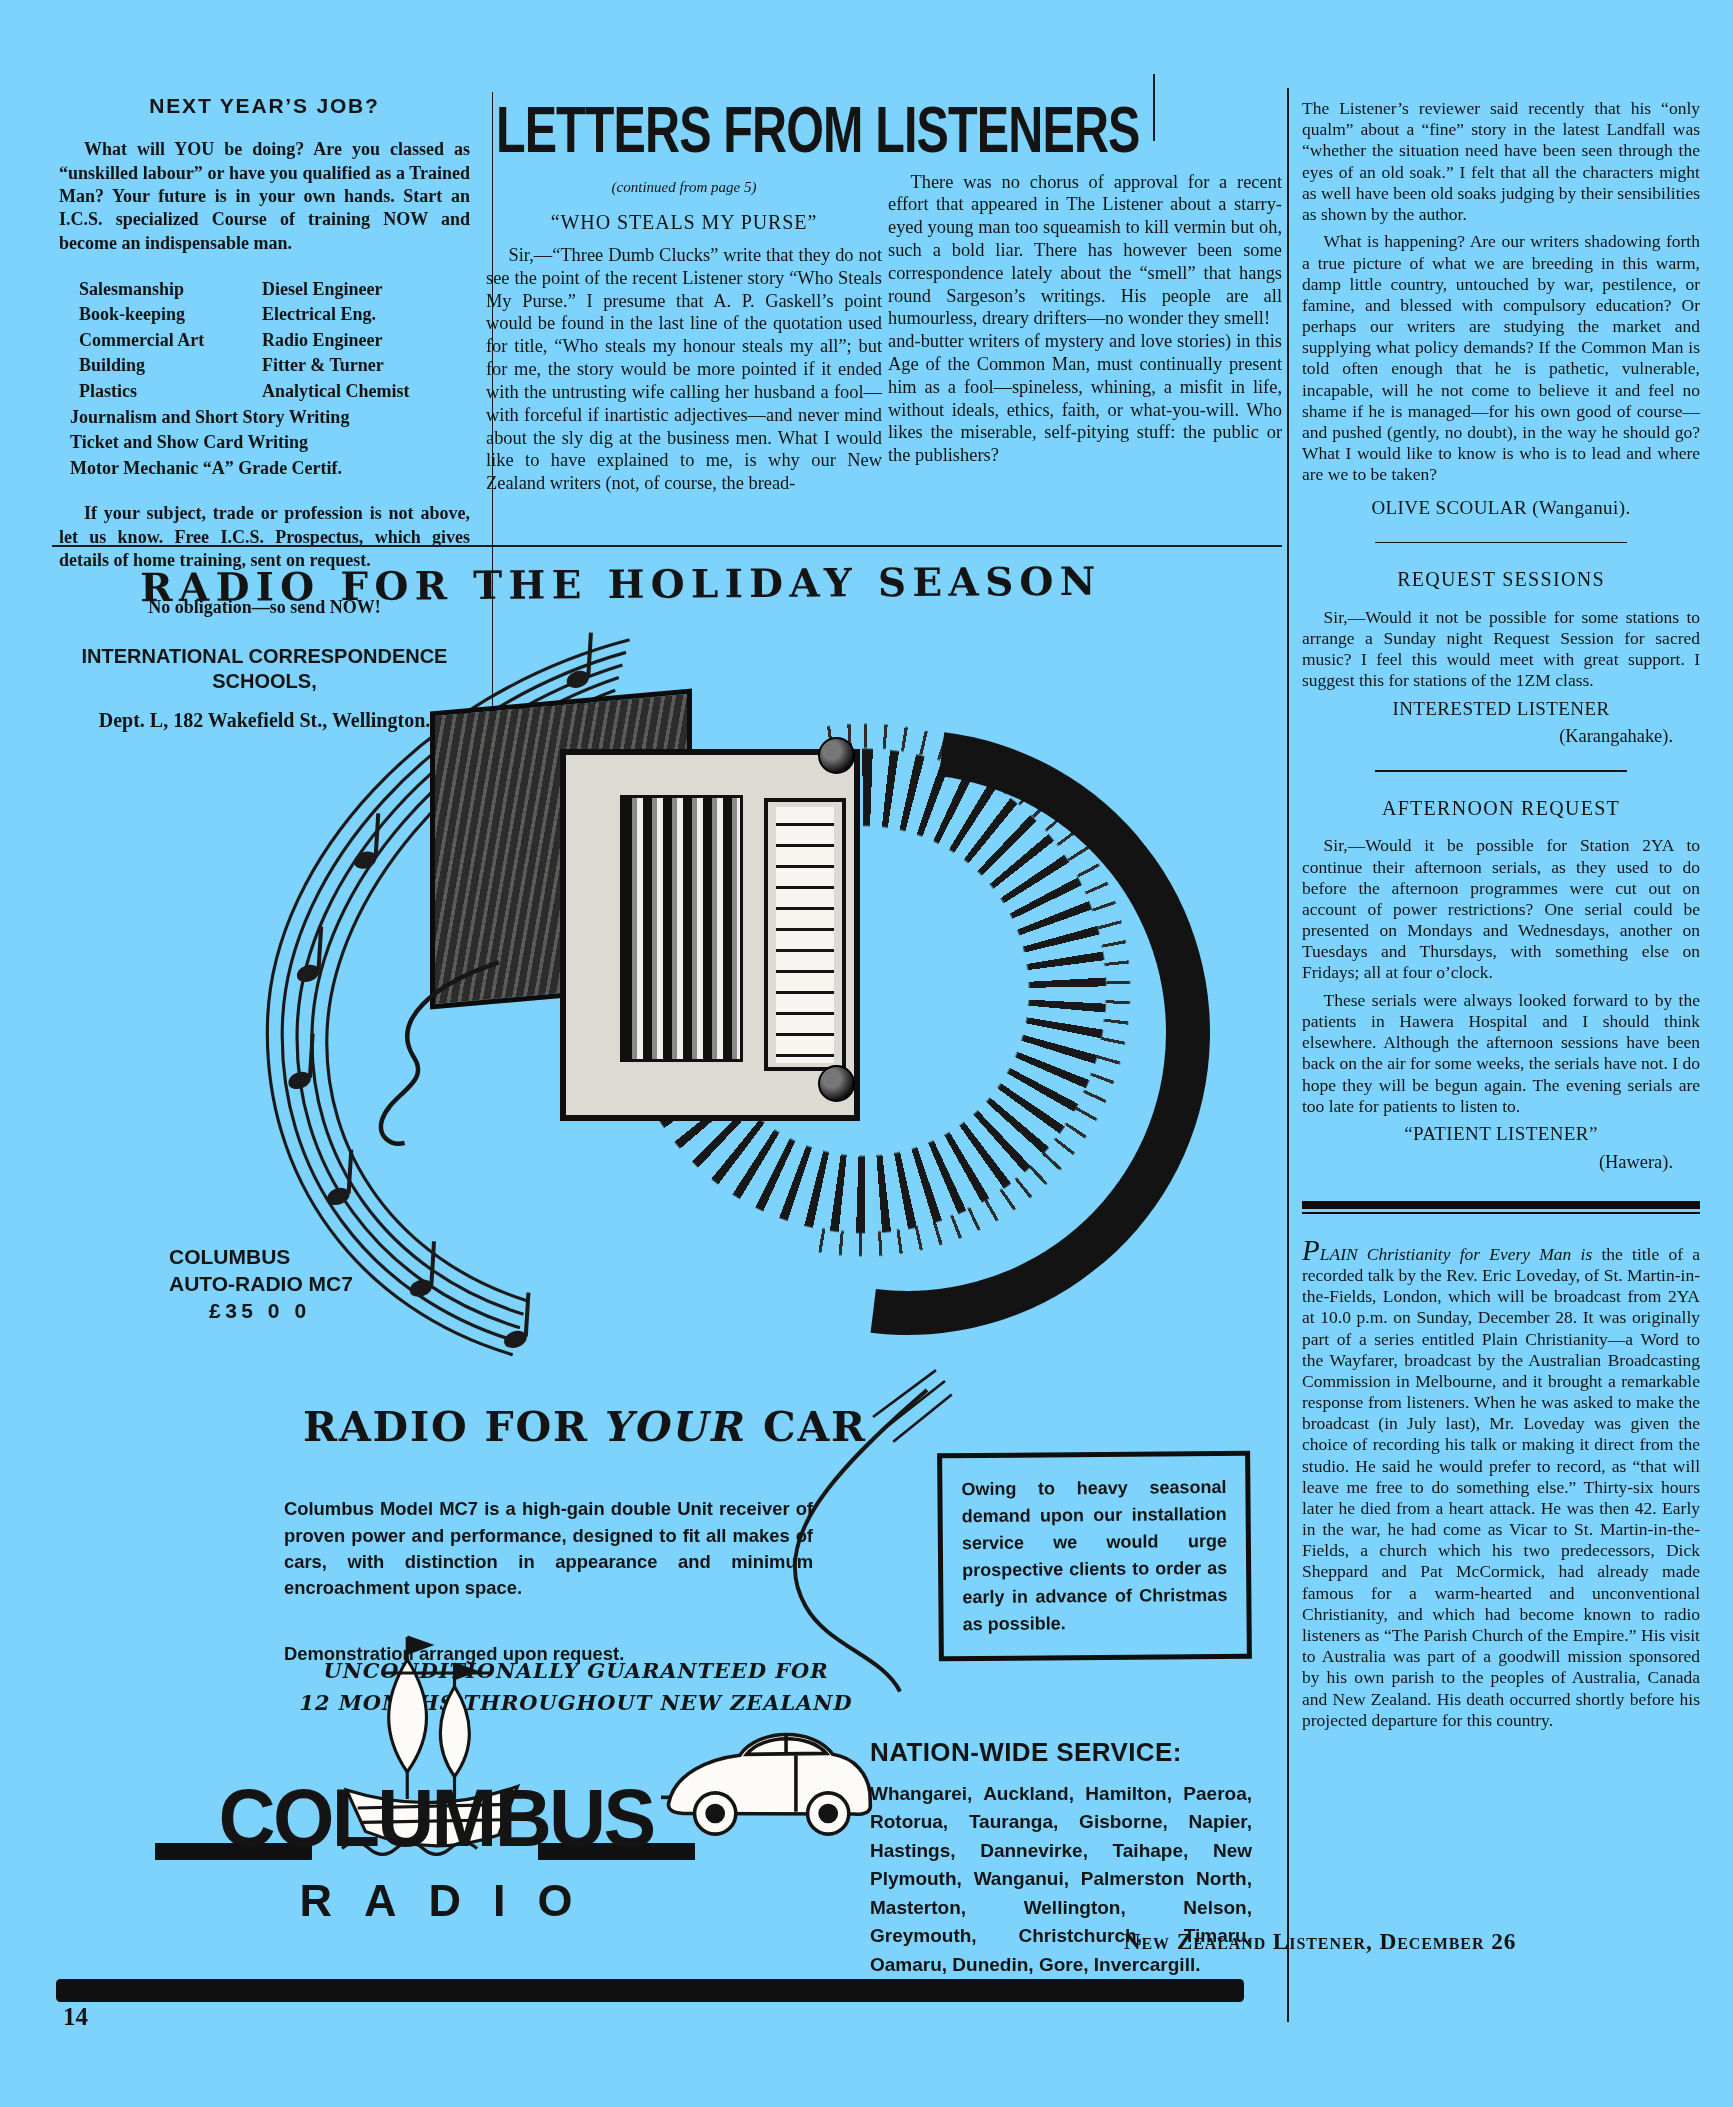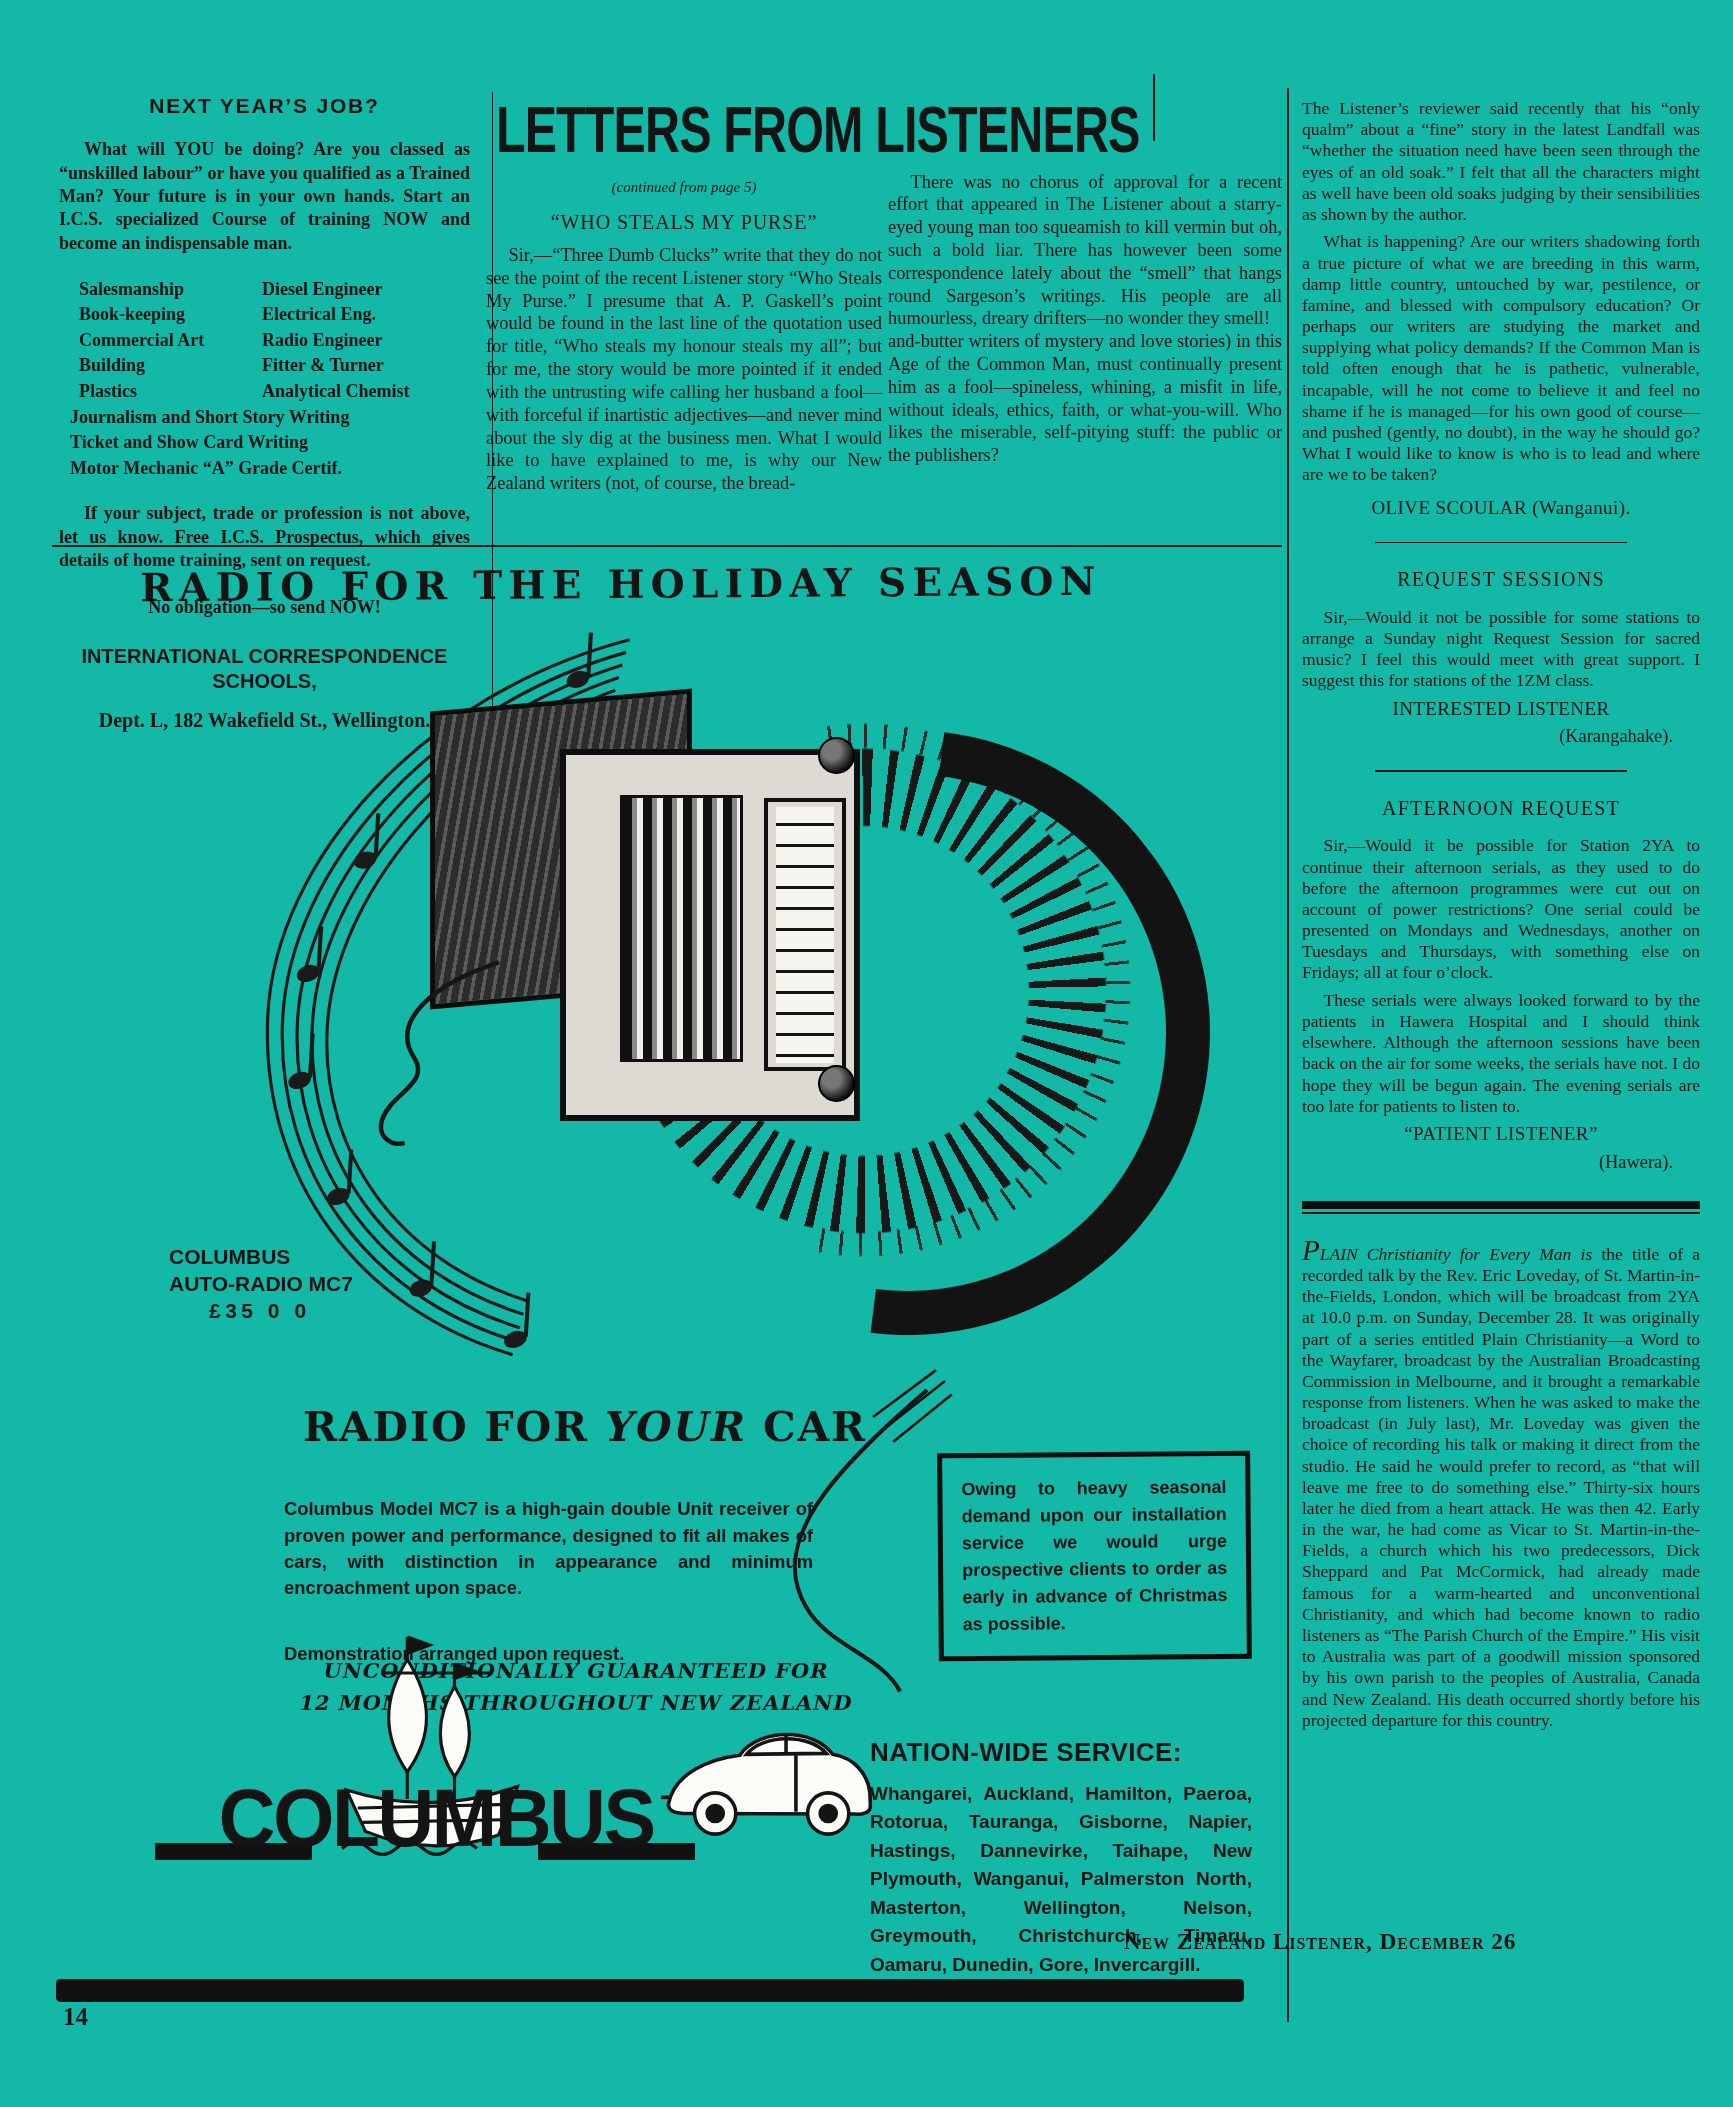--- a/index.html
+++ b/index.html
@@ -1,16 +1,16 @@
 <!DOCTYPE html>
 <html style="font-size:7.2px"><head>
 <meta charset="utf-8">
 <style>
   html,body{margin:0;padding:0;background:#d8d6d0;}
-  .page{position:relative;width:1734px;height:2108px;background:#14b8a6;color:#141414;
+  .page{position:relative;width:1734px;height:2108px;background:#7dd3fc;color:#141414;
         font-family:"Liberation Serif",serif;overflow:hidden;}
 
   
   .just{text-align:justify;text-justify:inter-word;}
 
   
   .ics{position:absolute;left:52px;top:92px;width:425px;padding-right:15.3px;
        border-right:1.8px solid #1b1b1b;font-weight:bold;font-size:18px;line-height:1.3;}
   .ics-title{font-family:"Liberation Sans",sans-serif;font-size:21px;letter-spacing:1.8px;
              text-align:center;margin:0 0 19px 0;}
@@ -303,20 +303,21 @@
       <line x1="150" y1="120" x2="390" y2="120"></line>
       <path fill="#fcfbf7" d="M 70 380 Q 260 440 450 372 L 408 480 Q 258 532 112 472 Z"></path>
       <line x1="95" y1="420" x2="430" y2="412"></line>
       <line x1="105" y1="452" x2="418" y2="446"></line>
       <path d="M 60 510 q 30 -26 60 0 q 30 26 60 0 q 30 -26 60 0 q 30 26 60 0 q 30 -26 60 0"></path>
     </g>
   </svg>
   <div class="logo-bar lb1"></div>
   <div class="logo-bar lb2"></div>
   <div class="logo-word">COLUMBUS</div>
+  <div class="logo-sub">RADIO</div>
 
   <svg class="car" viewBox="0 0 480 330" width="216" height="148" fill="#fcfbf7" stroke="#141414">
     <g stroke-width="8">
       <path d="M 16 240 C 30 170 110 140 175 132 C 215 72 340 70 382 130 C 432 138 460 175 465 215 L 466 245 C 466 260 448 266 430 263 L 60 262 C 30 262 14 256 16 240 Z"></path>
       <path d="M 190 130 C 225 85 330 83 368 128 Z"></path>
       <line x1="278" y1="88" x2="278" y2="130"></line>
       <line x1="300" y1="132" x2="300" y2="258"></line>
       <circle cx="120" cy="262" r="46"></circle>
       <circle cx="120" cy="262" r="18" fill="#141414"></circle>
       <circle cx="372" cy="262" r="46"></circle>

